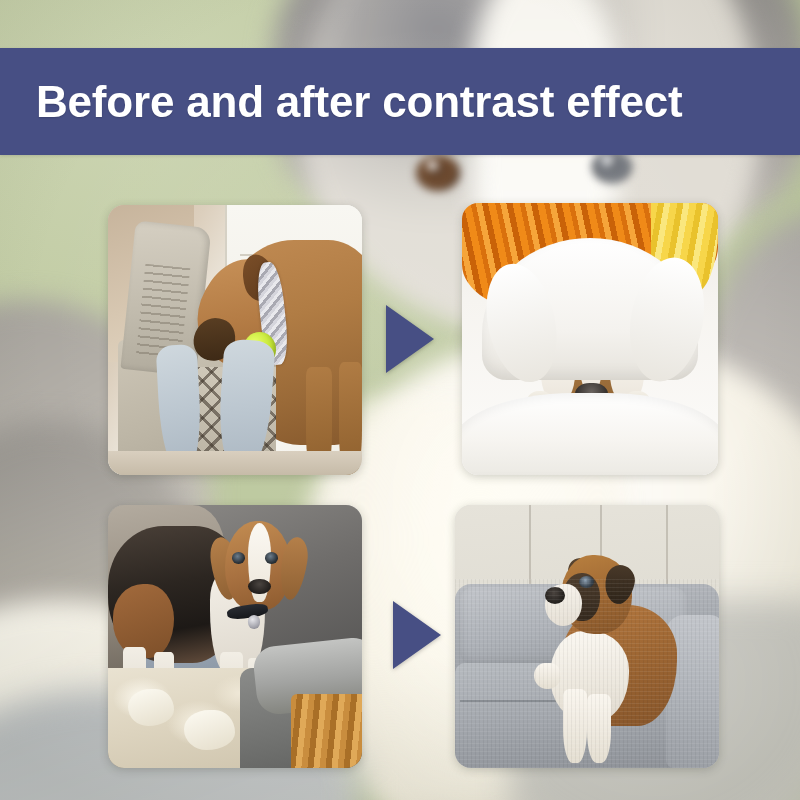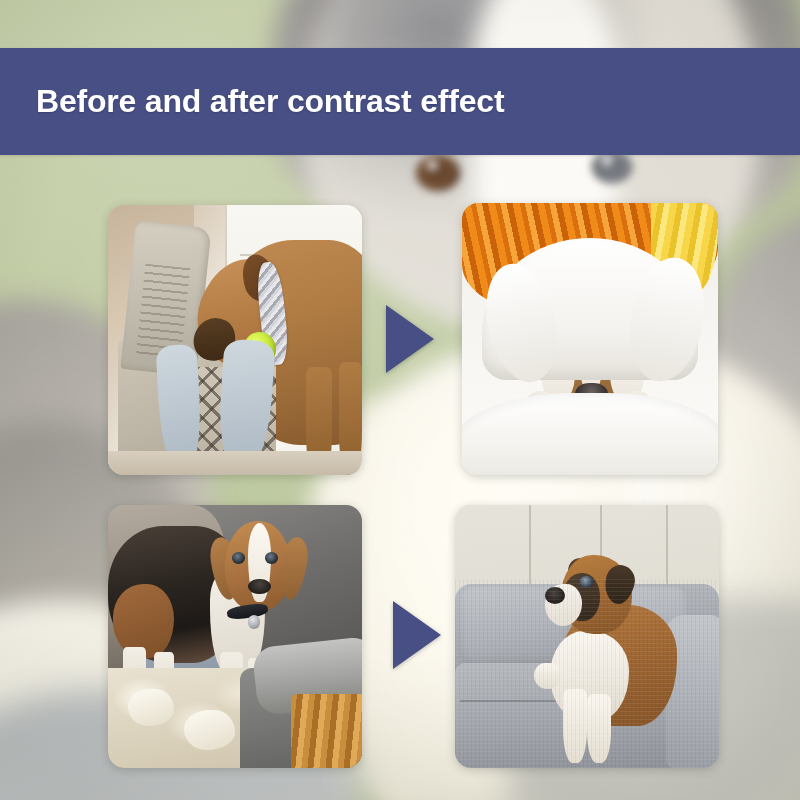--- a/index.html
+++ b/index.html
@@ -190,21 +190,21 @@
     background: #474f84;
     display: flex;
     align-items: center;
     box-shadow: 0 1px 3px rgba(0,0,0,.12);
     z-index: 30;
   }
   .banner-title {
     color: #ffffff;
     font-family: "Liberation Sans", sans-serif;
     font-weight: bold;
-    font-size: 32px;
+    font-size: 44px;
     letter-spacing: -0.2px;
     margin-left: 36px;
     white-space: nowrap;
     text-shadow: 0 1px 2px rgba(0,0,0,.18);
   }
 
   
   .grid { position: absolute; inset: 0; z-index: 20; }
 
   .photo-card {

